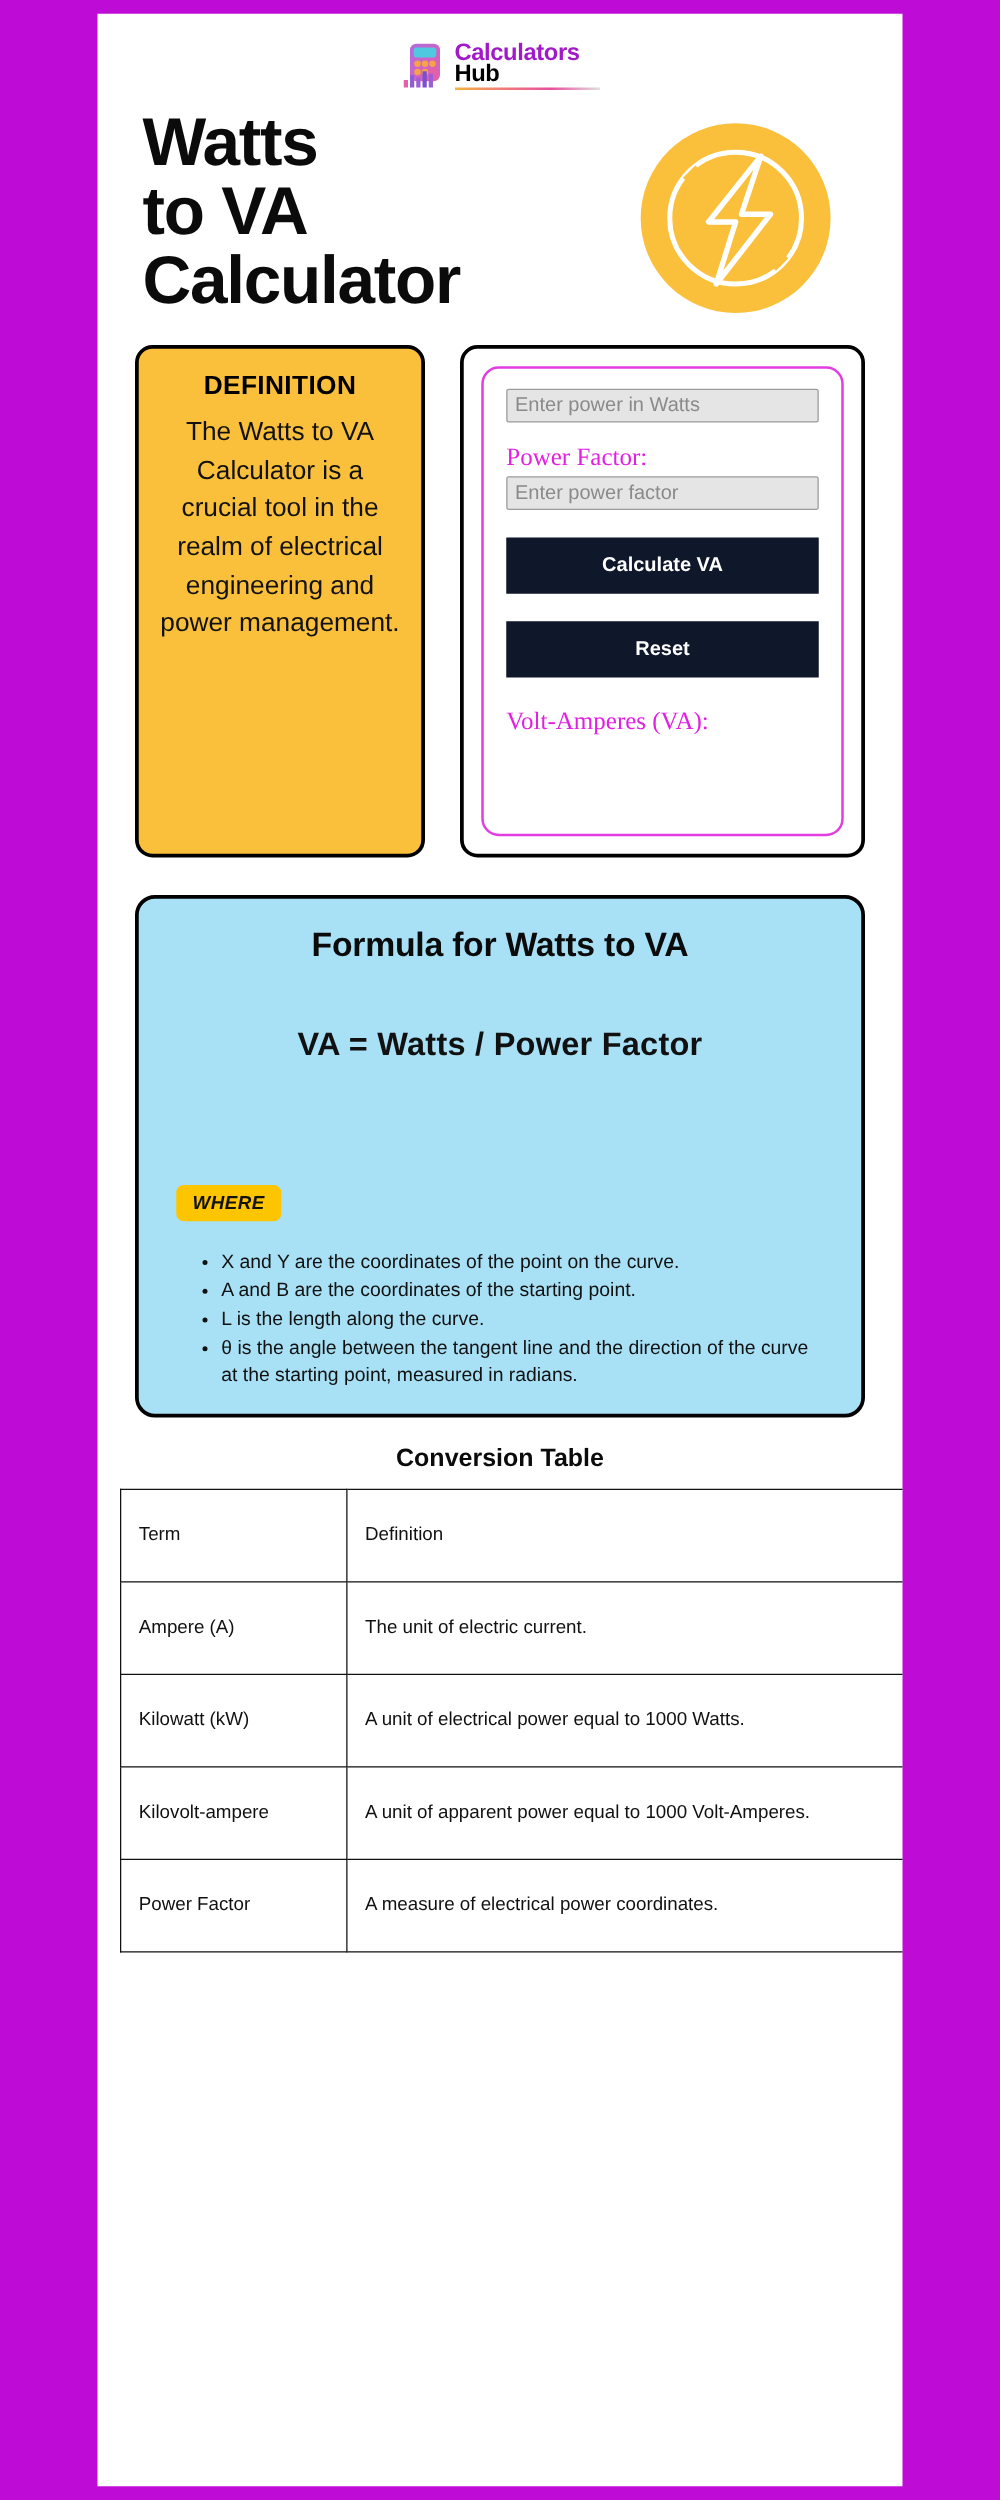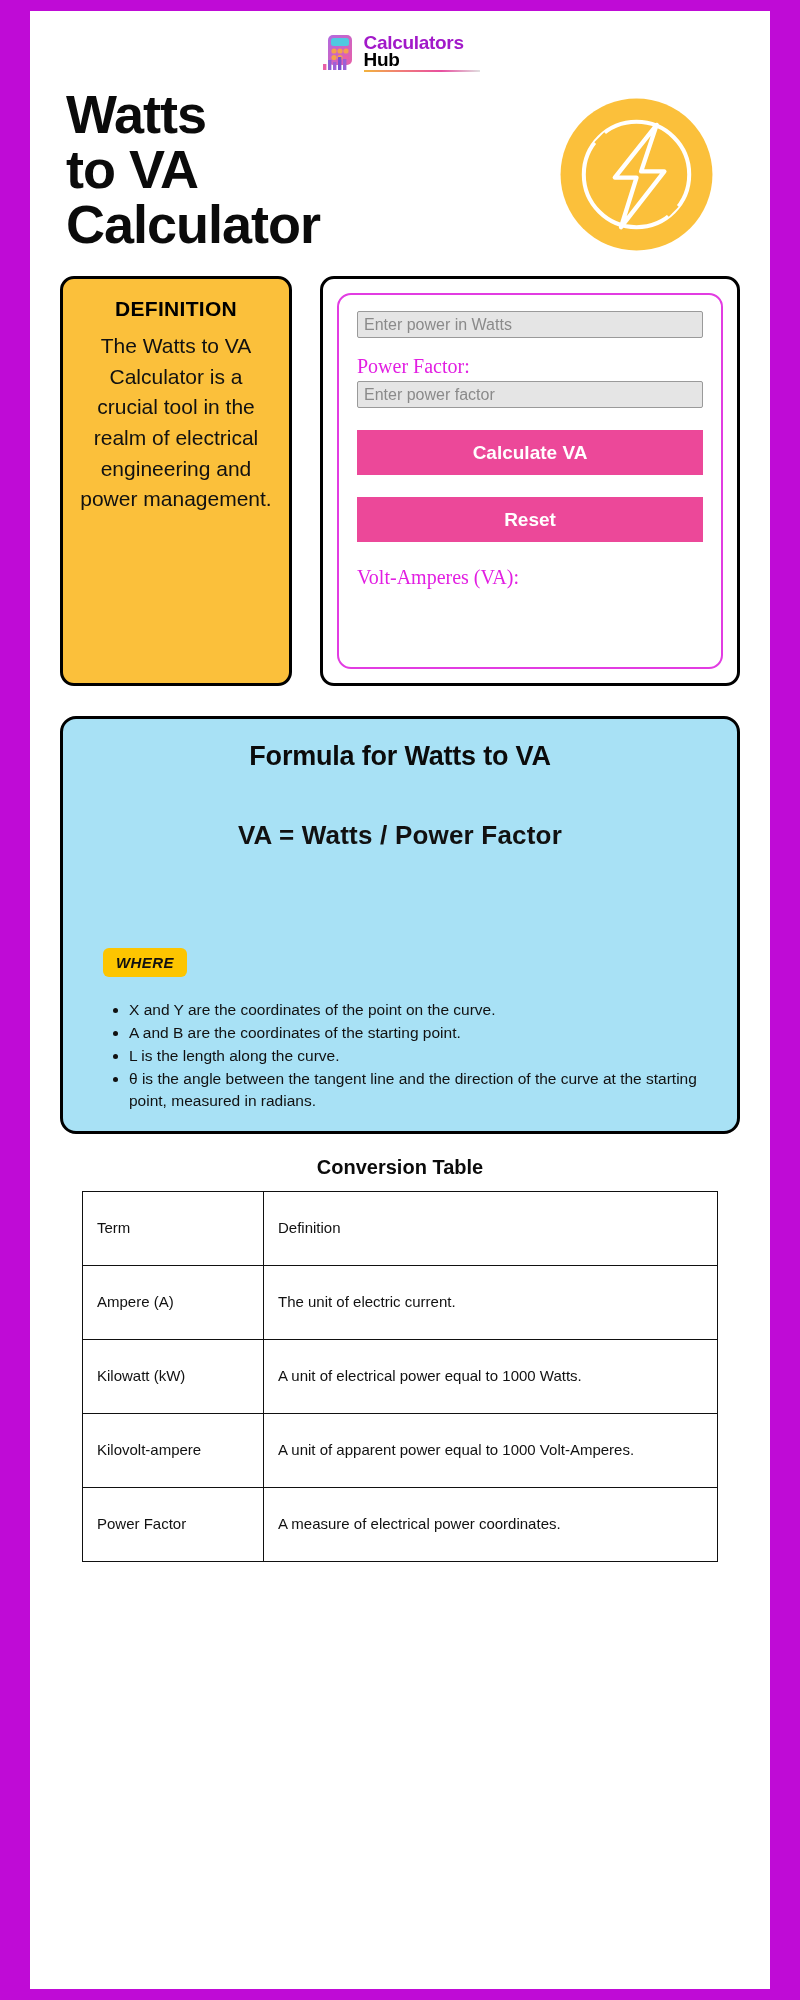--- a/index.html
+++ b/index.html
@@ -12,21 +12,21 @@
 
   body {
     background: #bf0bd6;
     font-family: "Liberation Sans", sans-serif;
     display: flex;
     justify-content: center;
     align-items: flex-start;
   }
 
   #page {
-    width: 740px;
+    width: 644px;
     height: 1978px;
     margin-top: 11px;
     background: #ffffff;
     position: relative;
     overflow: hidden;
     padding: 0 18px;
   }
 
   
   .logo-wrap {
@@ -140,24 +140,24 @@
     font-family: "Liberation Sans", sans-serif;
     background: #e5e5e5;
     outline: none;
   }
   .field-input::placeholder { color: #8a8a8a; }
   .field-gap { height: 17px; }
   .btn {
     display: block;
     width: 100%;
     height: 45px;
-    background: #ec4899;
+    background: #0f172a;
     border: none;
     color: #fff;
-    font-size: 19px;
+    font-size: 16px;
     font-weight: bold;
     font-family: "Liberation Sans", sans-serif;
     cursor: pointer;
     margin-top: 22px;
   }
   .result-label {
     font-family: "Liberation Serif", serif;
     font-size: 20px;
     color: #e21fe2;
     margin-top: 24px;
@@ -191,21 +191,21 @@
     display: inline-block;
     background: #fdc500;
     color: #111;
     font-size: 15px;
     font-weight: bold;
     font-style: italic;
     letter-spacing: 0.4px;
     padding: 6px 13px;
     border-radius: 6px;
     margin-top: 97px;
-    margin-left: 18px;
+    margin-left: 8px;
   }
   .where-list {
     margin-top: 22px;
     margin-left: 44px;
     padding-right: 8px;
   }
   .where-list li {
     font-size: 15.5px;
     line-height: 1.42;
     color: #111;

